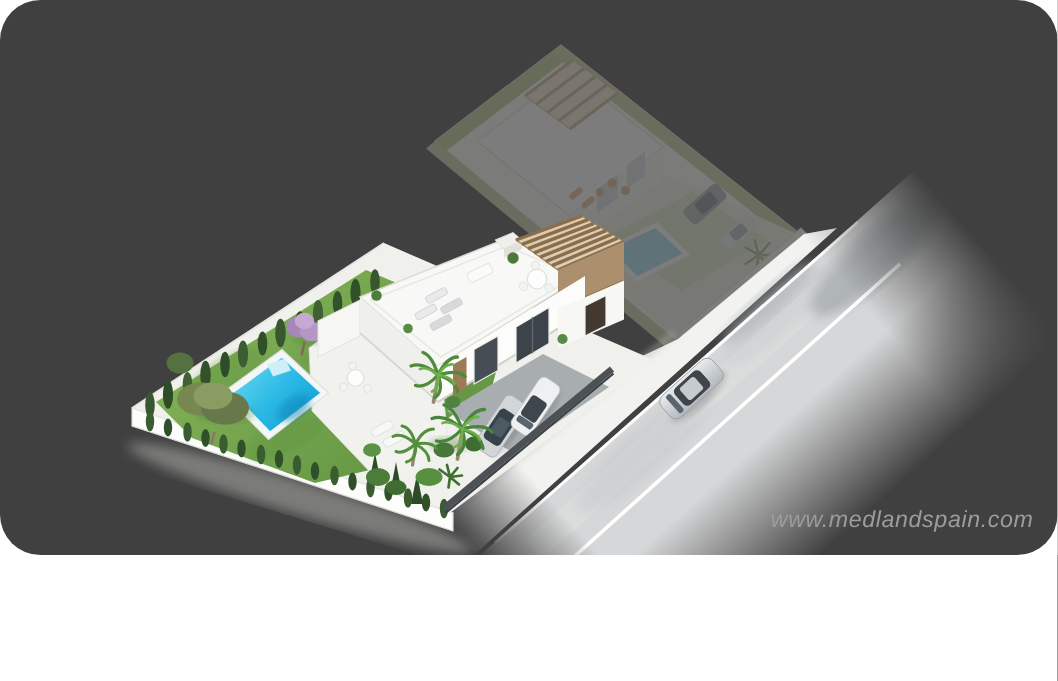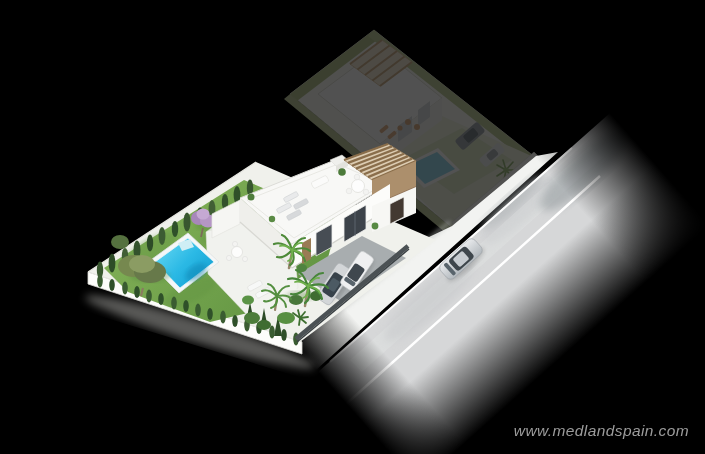--- a/index.html
+++ b/index.html
@@ -1,17 +1,17 @@
 <!DOCTYPE html>
 <html><head>
 <meta charset="utf-8">
 <style>
   html,body{margin:0;padding:0;background:#ffffff;}
-  .stage{position:relative;width:705px;height:454px;background:#000000;overflow:hidden;
-         font-family:"Liberation Sans",sans-serif;}
+  .stage{position:relative;width:705px;height:370px;background:#404040;overflow:hidden;
+         font-family:"Liberation Sans",sans-serif;border-radius:27px;}
   .stage svg{position:absolute;left:0;top:0;}
   .watermark{position:absolute;right:16px;bottom:14px;font-style:italic;
              font-size:15.5px;letter-spacing:.4px;color:#9c9c9c;
              font-family:"Liberation Sans",sans-serif;}
 </style>
 </head>
 <body>
 
 <div class="stage">
 <svg width="705" height="454" viewBox="0 0 705 454">

